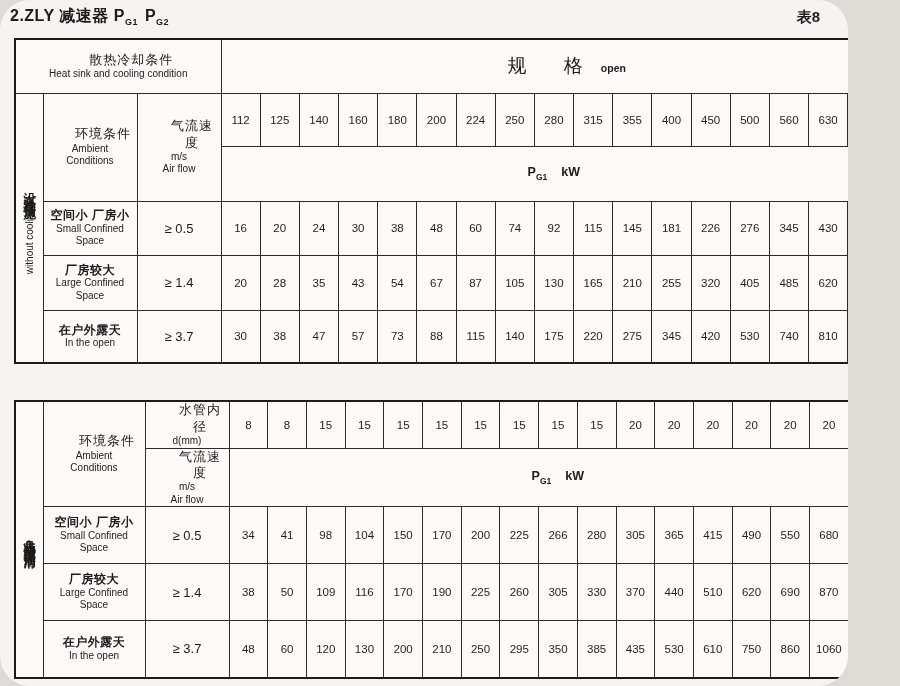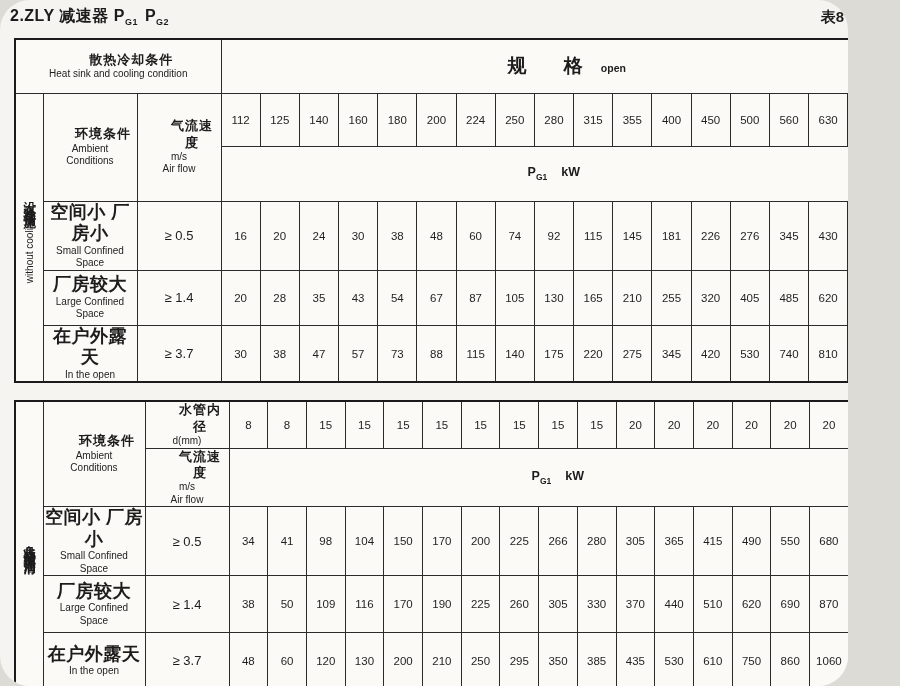--- a/index.html
+++ b/index.html
@@ -5,35 +5,35 @@
   html,body{margin:0;padding:0;background:#dddbd6;}
   .page{
     position:relative;width:848px;height:686px;
     background:#f5f4f0;
     font-family:"Liberation Sans","DejaVu Sans",sans-serif;
     color:#1c1c1c;overflow:hidden;border-radius:30px;
   }
   .page-title{position:absolute;top:6px;left:10px;font-size:16px;font-weight:bold;letter-spacing:0.5px;}
   .page-title sub{font-size:9px;}
   .gap{margin-left:7px;}
-  .table-no{position:absolute;top:8px;right:4px;font-size:15px;font-weight:bold;}
+  .table-no{position:absolute;top:8px;right:28px;font-size:15px;font-weight:bold;}
 
   table.spec{
     position:absolute;left:14px;border-collapse:collapse;table-layout:fixed;
     width:874px;background:#fbfaf7;border:2px solid #1b1b1b;
   }
   table.t1{top:38px;height:324px;}
   table.t2{top:400px;height:276px;}
   td{border:1px solid #2b2b2b;text-align:center;vertical-align:middle;padding:0 1px;overflow:hidden;}
 
   .r-h54{height:54px;} .r-h53{height:53px;} .r-h55{height:55px;}
   .r-h47{height:47px;} .r-h58{height:58px;} .r-h57{height:57px;}
 
-  .cn-b{font-size:13px;font-weight:bold;letter-spacing:1px;line-height:1.25;padding-left:26px;}
-  .cn-b2{font-size:18px;font-weight:bold;letter-spacing:0.5px;line-height:1.2;}
+  .cn-b{font-size:13px;font-weight:normal;letter-spacing:1px;line-height:1.25;padding-left:26px;}
+  .cn-b2{font-size:12px;font-weight:bold;letter-spacing:0.5px;line-height:1.2;}
   .en{font-size:10px;line-height:1.25;color:#222;}
   .num{font-size:11.5px;color:#1f1f1f;}
   .cond-cell{font-size:13px;}
   .power-cell{font-size:12.5px;font-weight:bold;}
   .power-cell sub{font-size:8.5px;font-weight:bold;}
   .kw{margin-left:14px;text-align:center;}
 
   .size-head .cn-b{font-size:19px;letter-spacing:16px;}
   .size-head .en-s{font-size:10.5px;font-weight:bold;margin-left:2px;}
 

